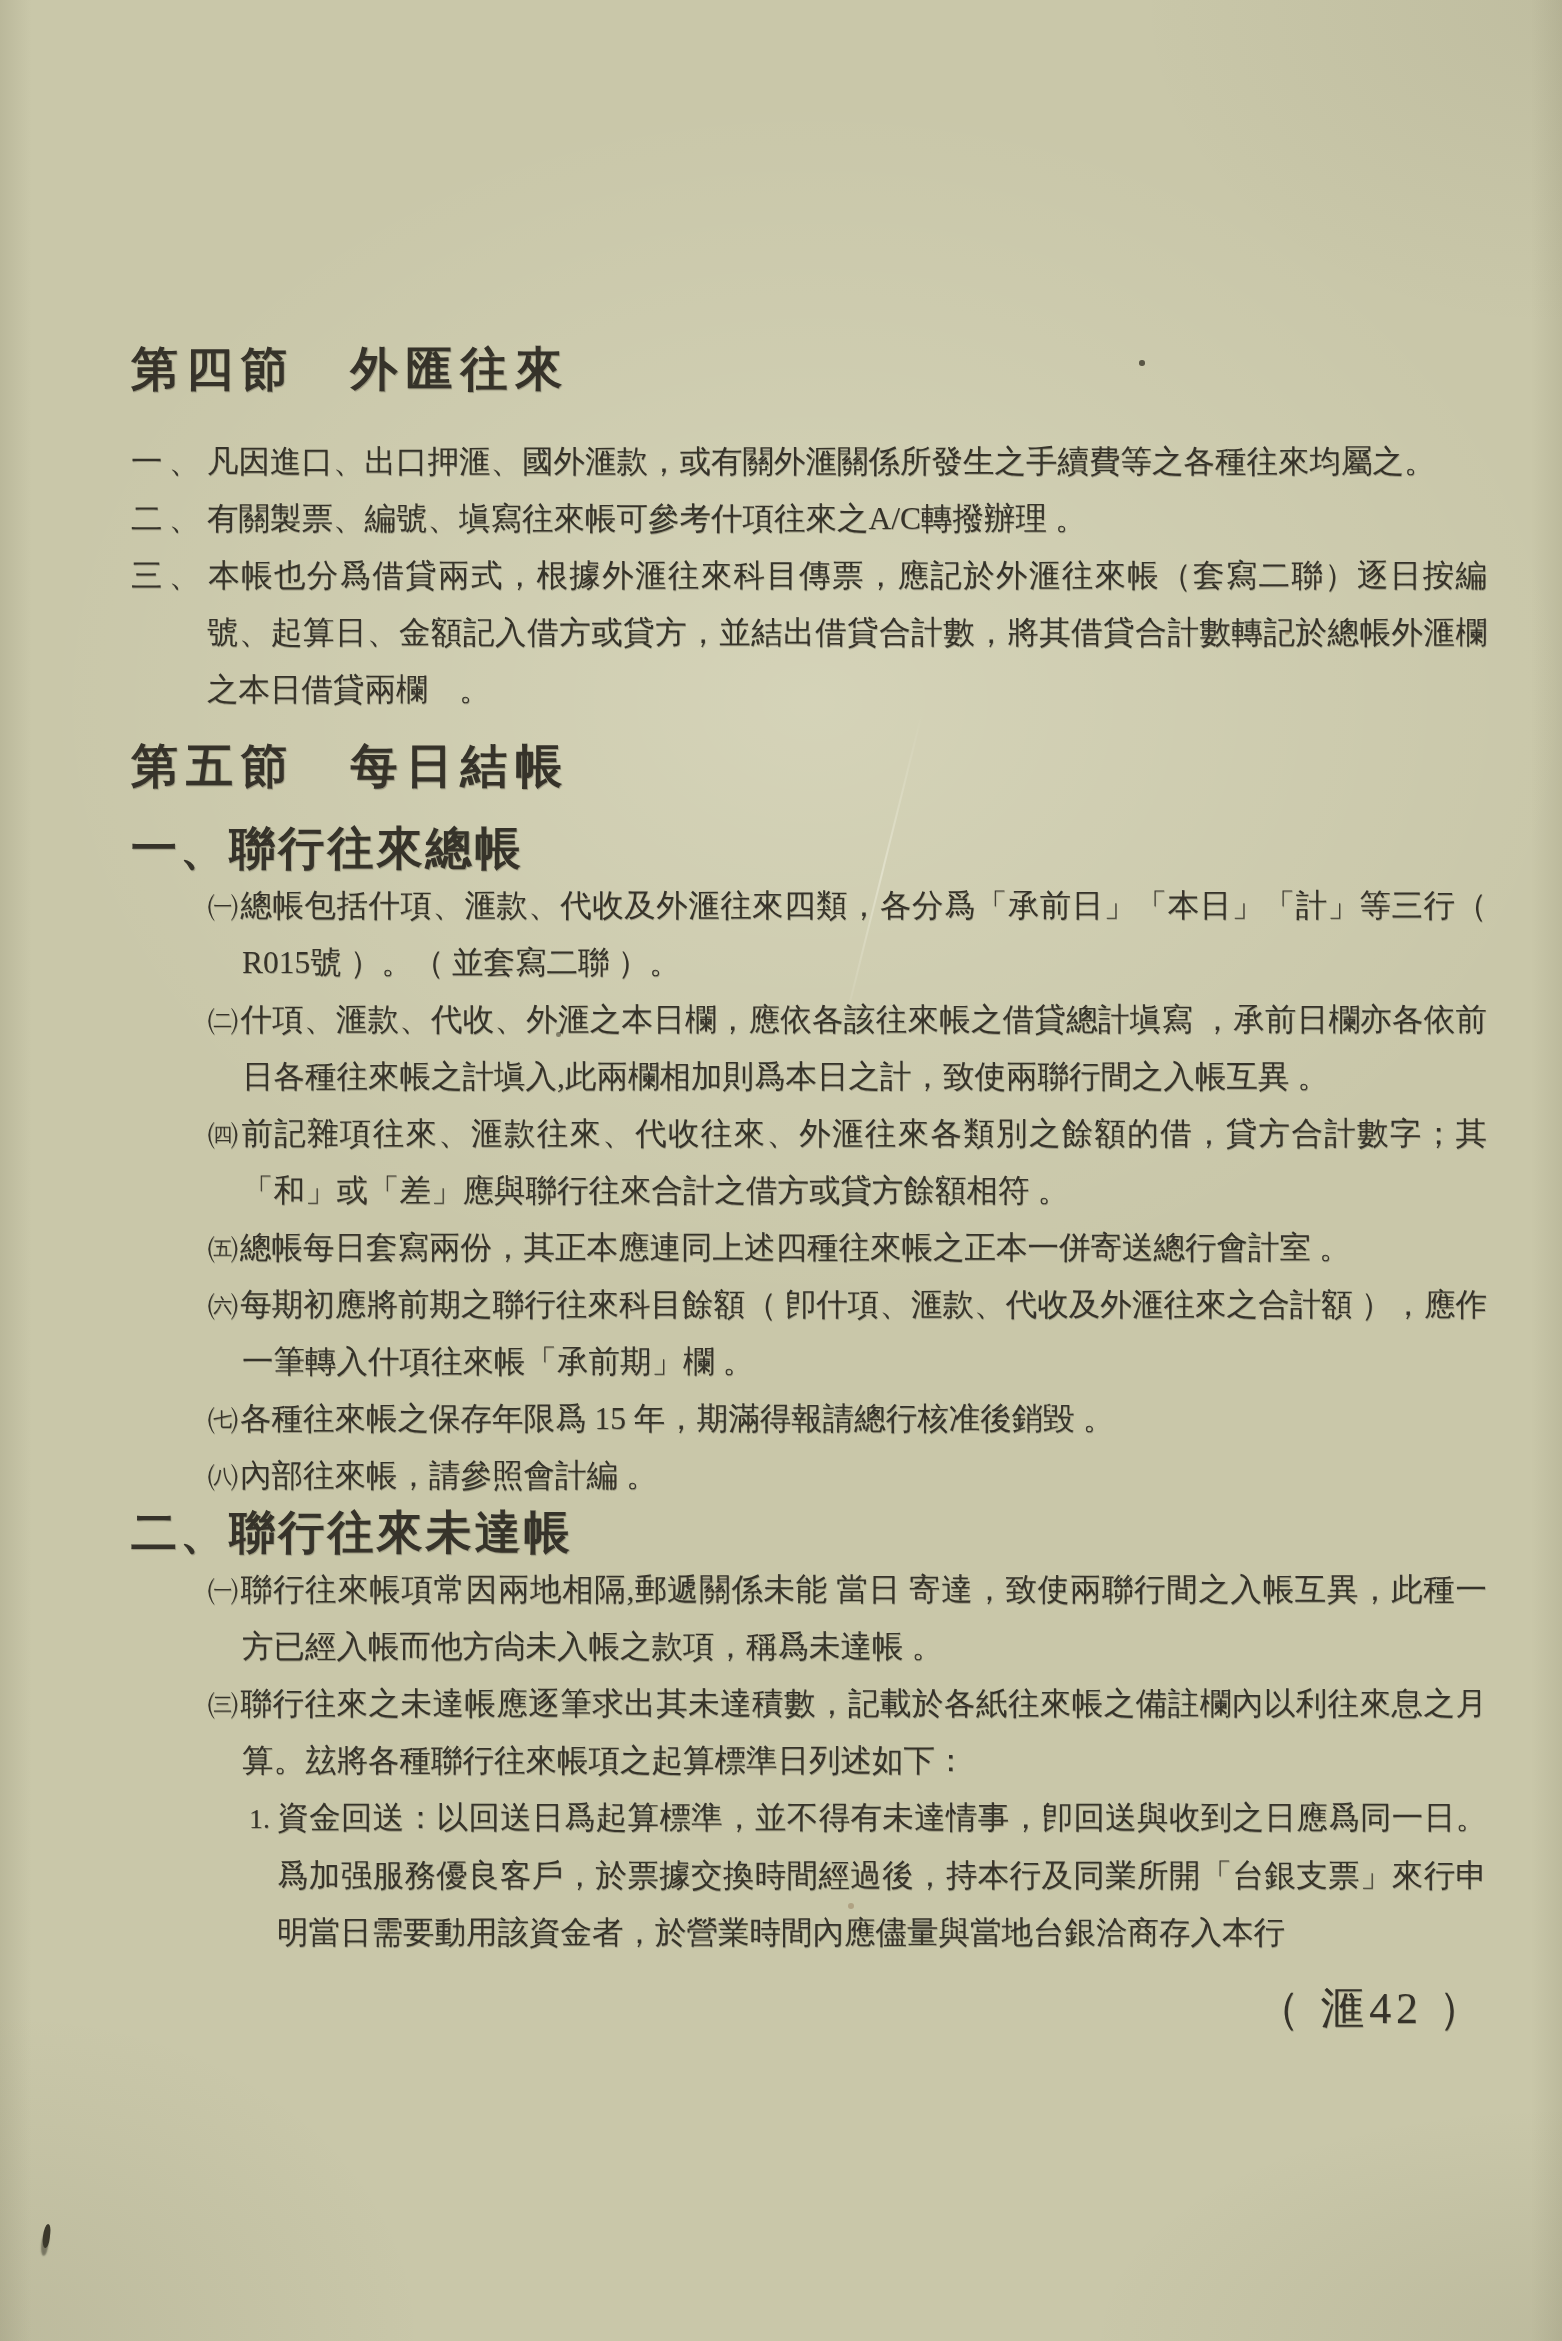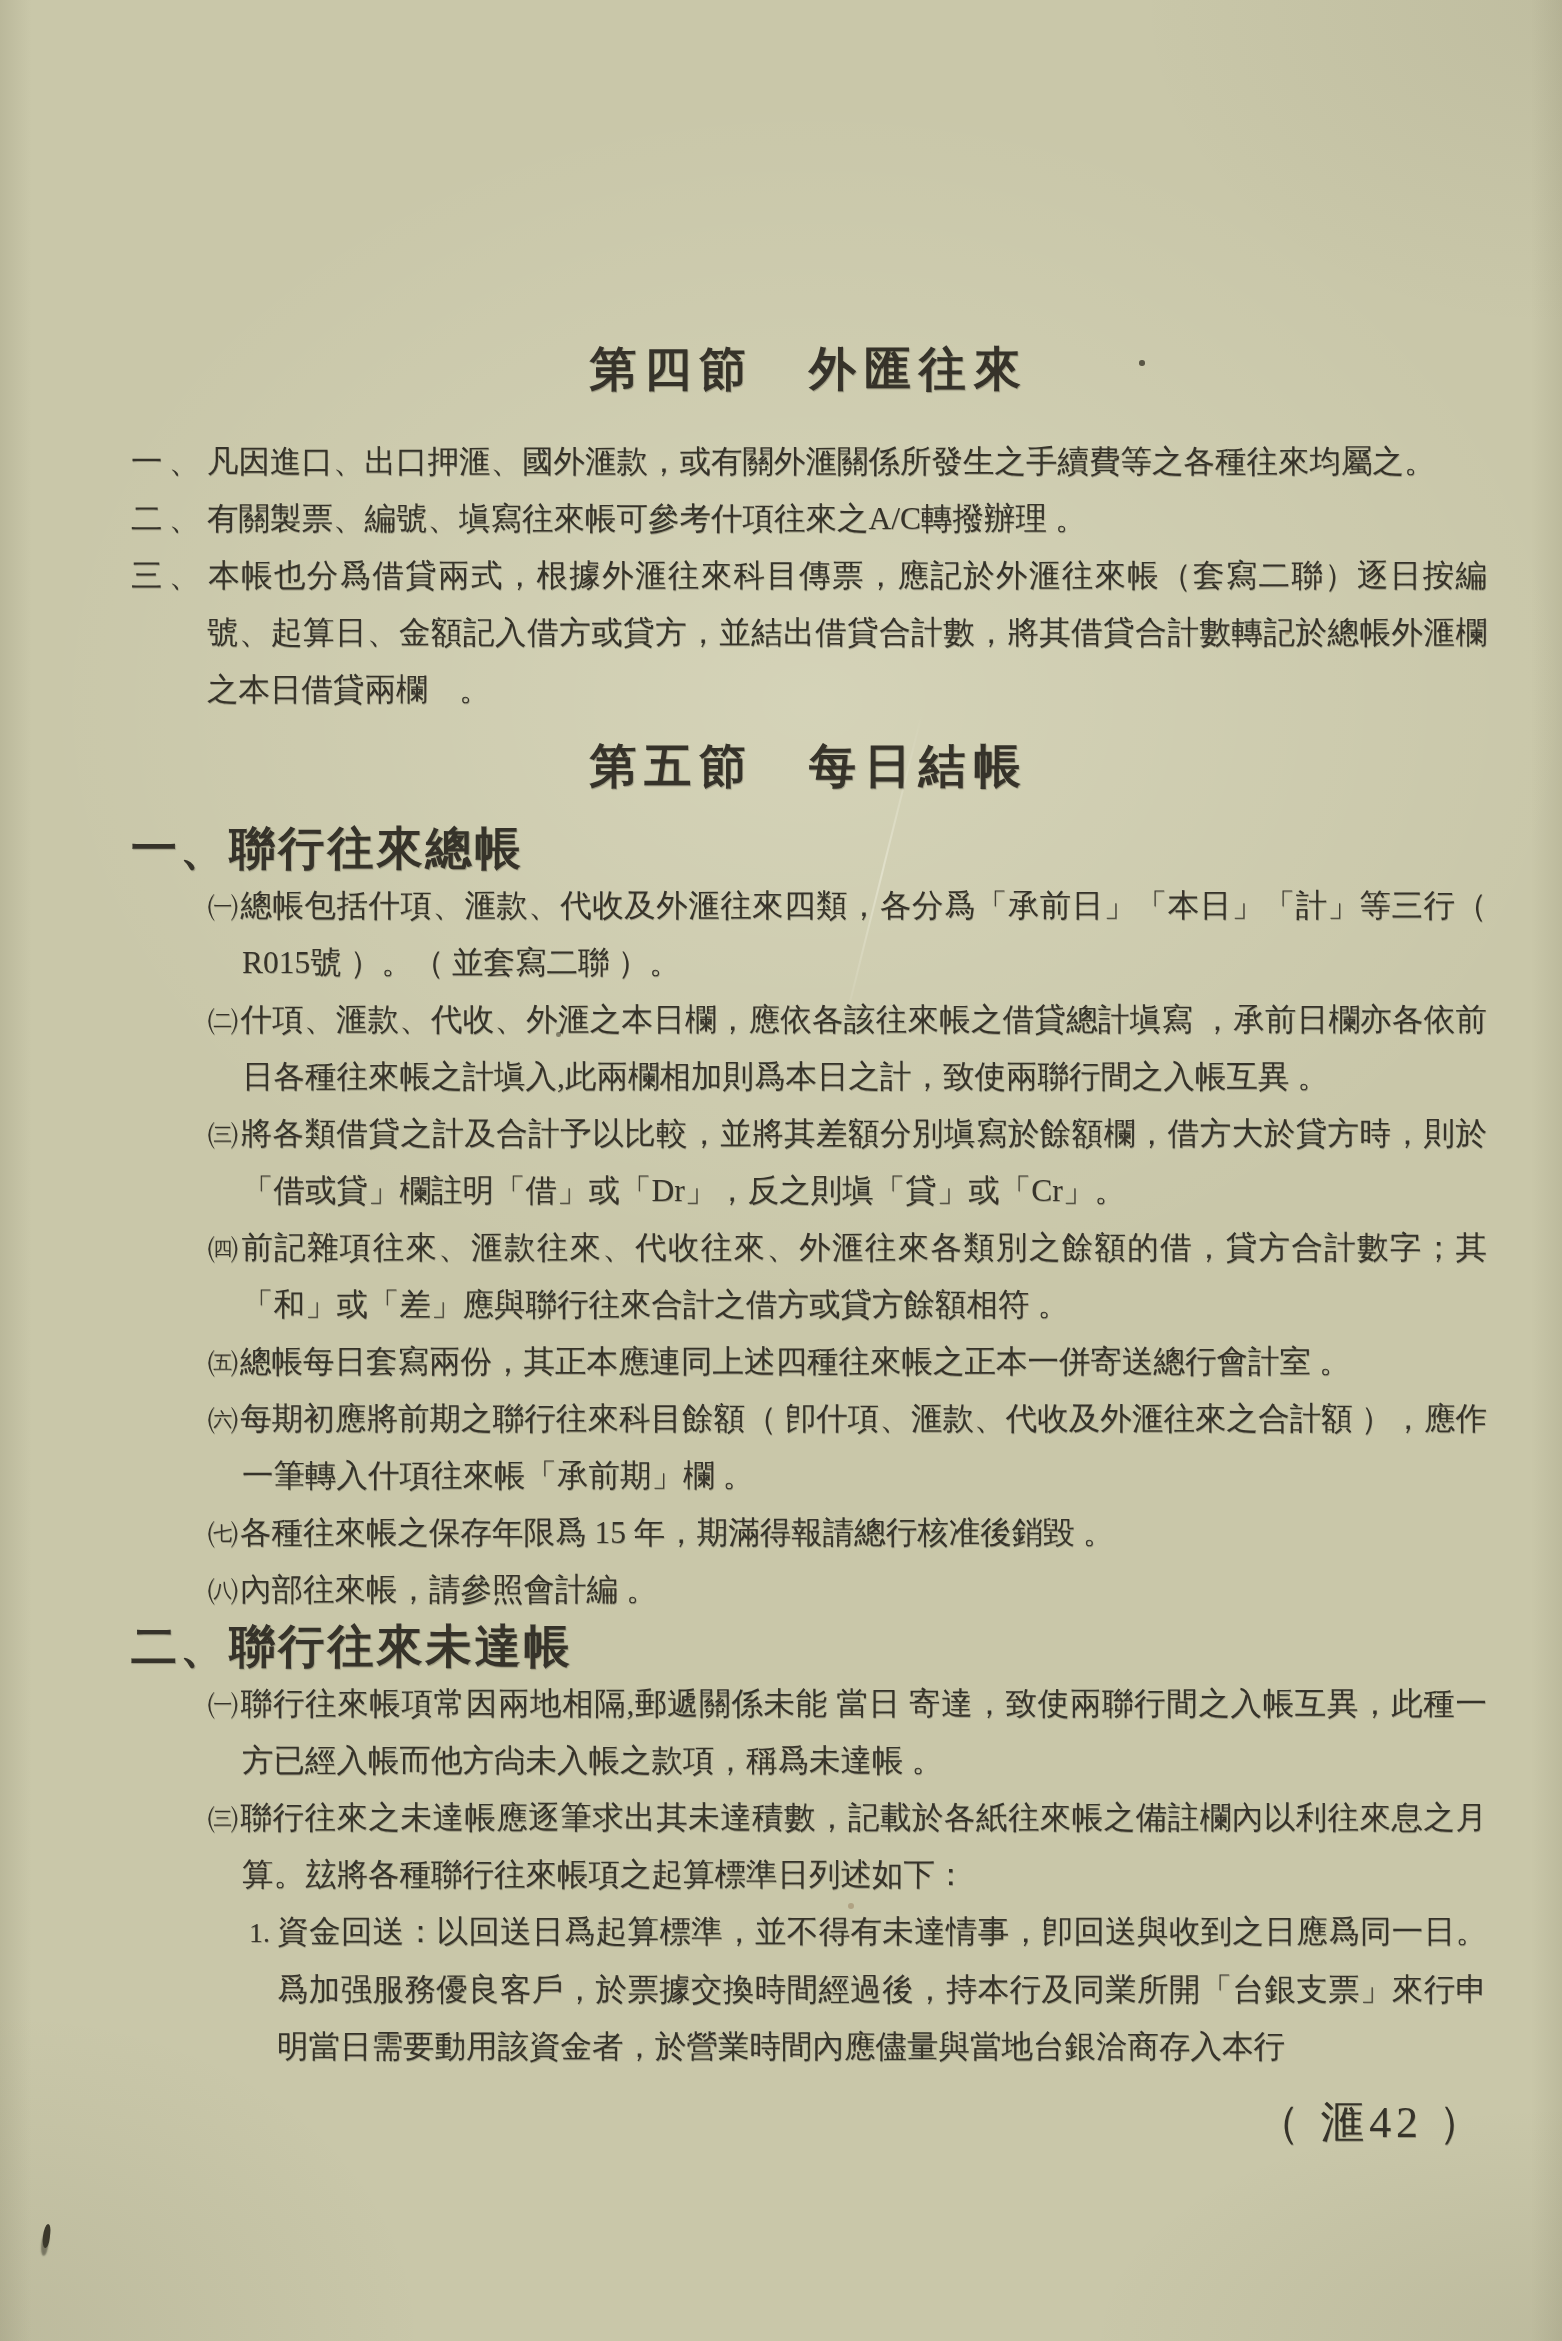--- a/index.html
+++ b/index.html
@@ -23,21 +23,20 @@
       linear-gradient(90deg, rgba(96,92,66,0.14) 0%, rgba(96,92,66,0) 2%, rgba(96,92,66,0) 98%, rgba(96,92,66,0.12) 100%),
       #c9c7a9;
   }
   .content {
     position: absolute;
     left: 131px;
     right: 75px;
     top: 338px;
   }
   .doc-title {
-    text-align: center;
     font-size: 47px;
     line-height: 63px;
     font-weight: bold;
     letter-spacing: 7.9px;
     text-shadow: 0.8px 0.8px 0.8px rgba(54,50,38,0.35);
     white-space: nowrap;
   }
   .title1 { margin-bottom: 31.5px; }
   .title2 { margin-top: 17px; margin-bottom: 22px; }
   .heading {
@@ -116,23 +115,20 @@
 
     <div class="heading">一、聯行往來總帳</div>
 
     <div class="item lvl2">
       <span class="marker">㈠</span><span>總帳包括什項、滙款、代收及外滙往來四類，各分爲「承前日」「本日」「計」等三行（ R015號 ）。（ 並套寫二聯 ）。</span>
     </div>
     <div class="item lvl2">
       <span class="marker">㈡</span><span>什項、滙款、代收、外滙之本日欄，應依各該往來帳之借貸總計塡寫 ，承前日欄亦各依前日各種往來帳之計塡入,此兩欄相加則爲本日之計，致使兩聯行間之入帳互異 。</span>
     </div>
     <div class="item lvl2">
-      <span class="marker">㈢</span><span>將各類借貸之計及合計予以比較，並將其差額分別塡寫於餘額欄，借方大於貸方時，則於「借或貸」欄註明「借」或「Dr」，反之則塡「貸」或「Cr」。</span>
-    </div>
-    <div class="item lvl2">
       <span class="marker">㈣</span><span>前記雜項往來、滙款往來、代收往來、外滙往來各類別之餘額的借，貸方合計數字；其「和」或「差」應與聯行往來合計之借方或貸方餘額相符 。</span>
     </div>
     <div class="item lvl2">
       <span class="marker">㈤</span><span>總帳每日套寫兩份，其正本應連同上述四種往來帳之正本一併寄送總行會計室 。</span>
     </div>
     <div class="item lvl2">
       <span class="marker">㈥</span><span>每期初應將前期之聯行往來科目餘額（ 卽什項、滙款、代收及外滙往來之合計額 ），應作一筆轉入什項往來帳「承前期」欄 。</span>
     </div>
     <div class="item lvl2">
       <span class="marker">㈦</span><span>各種往來帳之保存年限爲 15 年，期滿得報請總行核准後銷毀 。</span>

